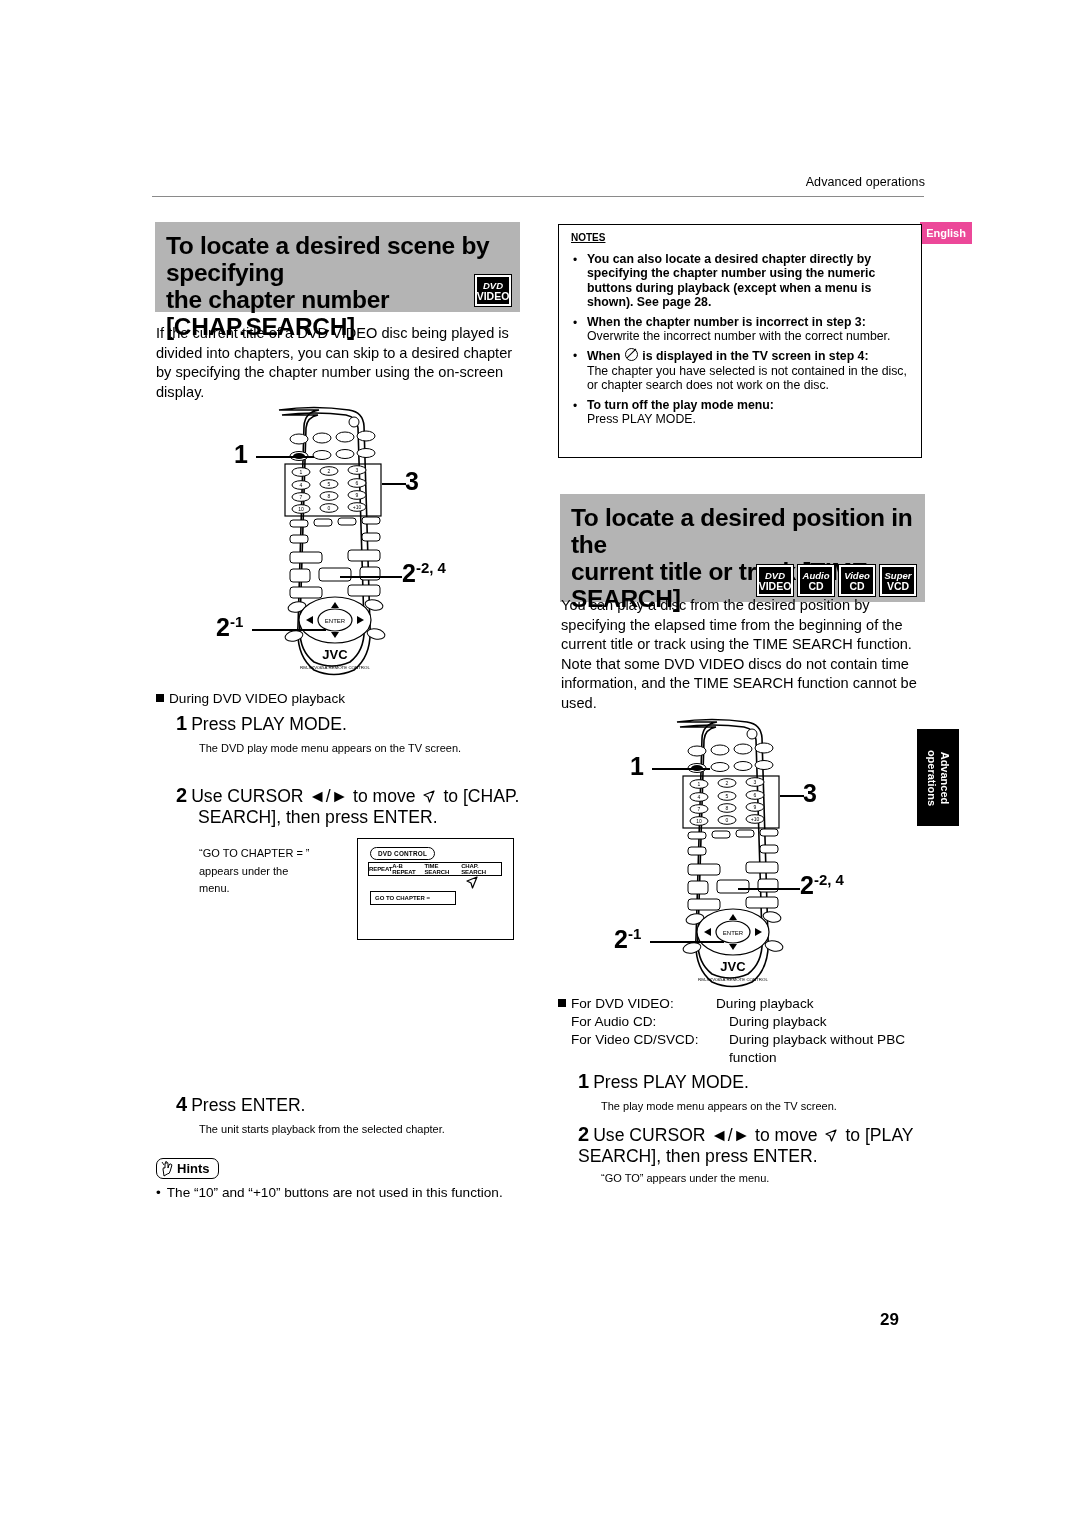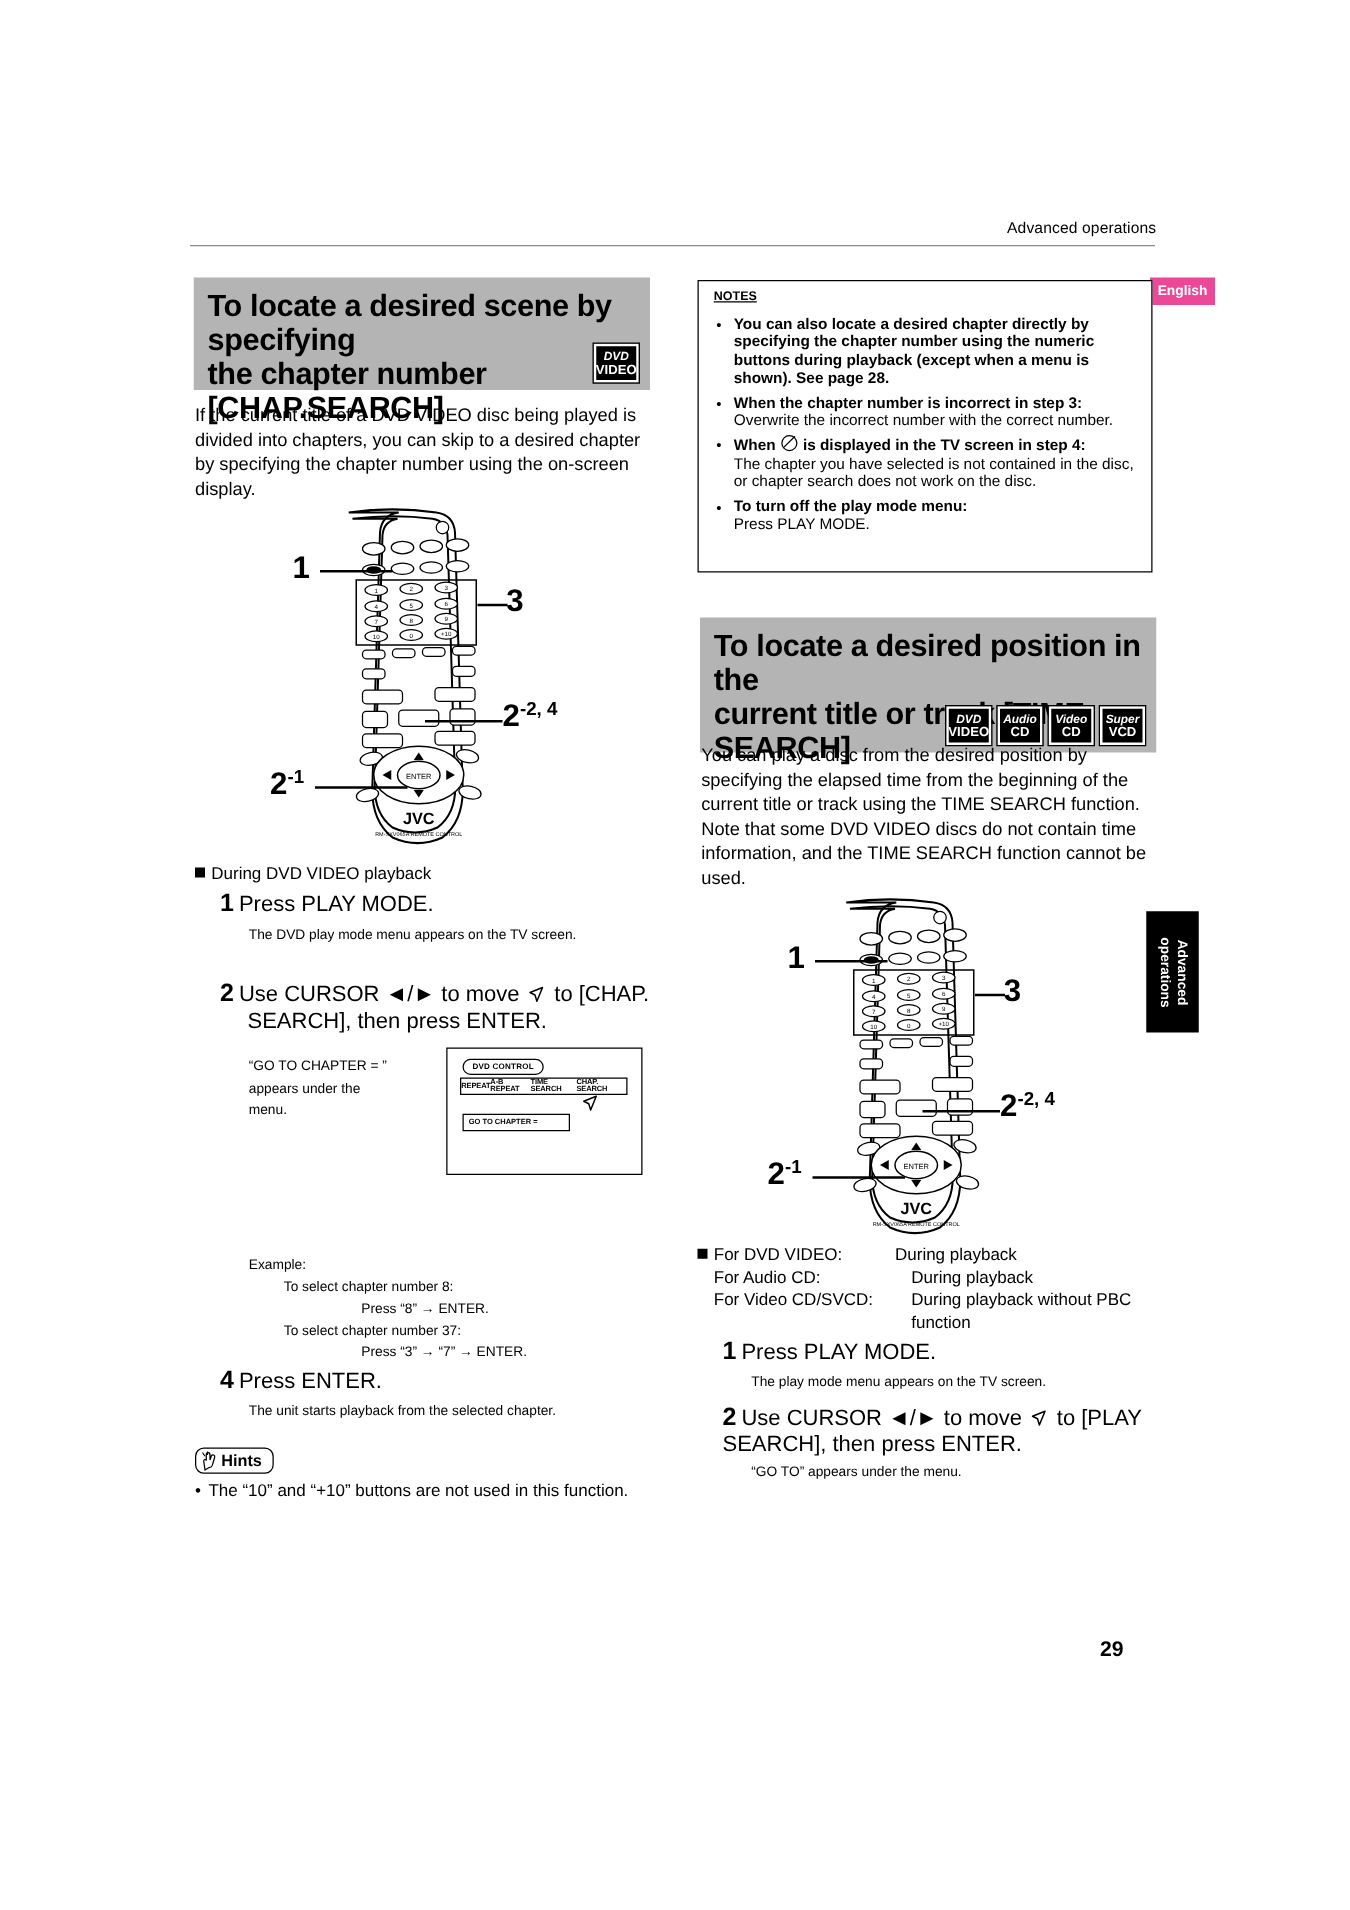--- a/index.html
+++ b/index.html
@@ -402,27 +402,20 @@
       <span>A-B REPEAT</span>
       <span>TIME SEARCH</span>
       <span>CHAP. SEARCH</span>
     </div>
     <svg class="osd-cursor" width="14" height="15" viewBox="0 0 14 15">
       <path d="M11 1 L1 5 L5 7 L6.5 12 Z" fill="#fff" stroke="#000" stroke-width="1.2" stroke-linejoin="round"></path>
     </svg>
     <div class="osd-field">GO TO CHAPTER =</div>
   </div>
 
-  <div class="sub" style="left:199px;top:1004px;width:320px;">
-    <span>Example:</span><br>
-    <span style="margin-left:28px">To select chapter number 8:</span><br>
-    <span style="margin-left:90px">Press “8” → ENTER.</span><br>
-    <span style="margin-left:28px">To select chapter number 37:</span><br>
-    <span style="margin-left:90px">Press “3” → “7” → ENTER.</span>
-  </div>
 
   <div class="step" style="left:176px;top:1094px;width:350px;">
     <span class="num">4</span><span>Press ENTER.</span>
   </div>
   <div class="sub" style="left:199px;top:1121px;width:330px;">The unit starts playback from the selected chapter.</div>
 
   <div class="hints-wrap">
     <span class="hints-badge">
       <svg class="hints-hand" width="14" height="16" viewBox="0 0 14 16">
         <path d="M4 15 L3 8 q0 -2 2 -1 l0 -4 q0 -2 1.5 -2 q1.5 0 1.5 2 l0 4 l1 -3 q0.5 -1.5 2 -1 q1.2 0.5 0.7 2 l-1.5 5 q-0.5 3 -3 3 Z" fill="#fff" stroke="#000" stroke-width="1"></path>

